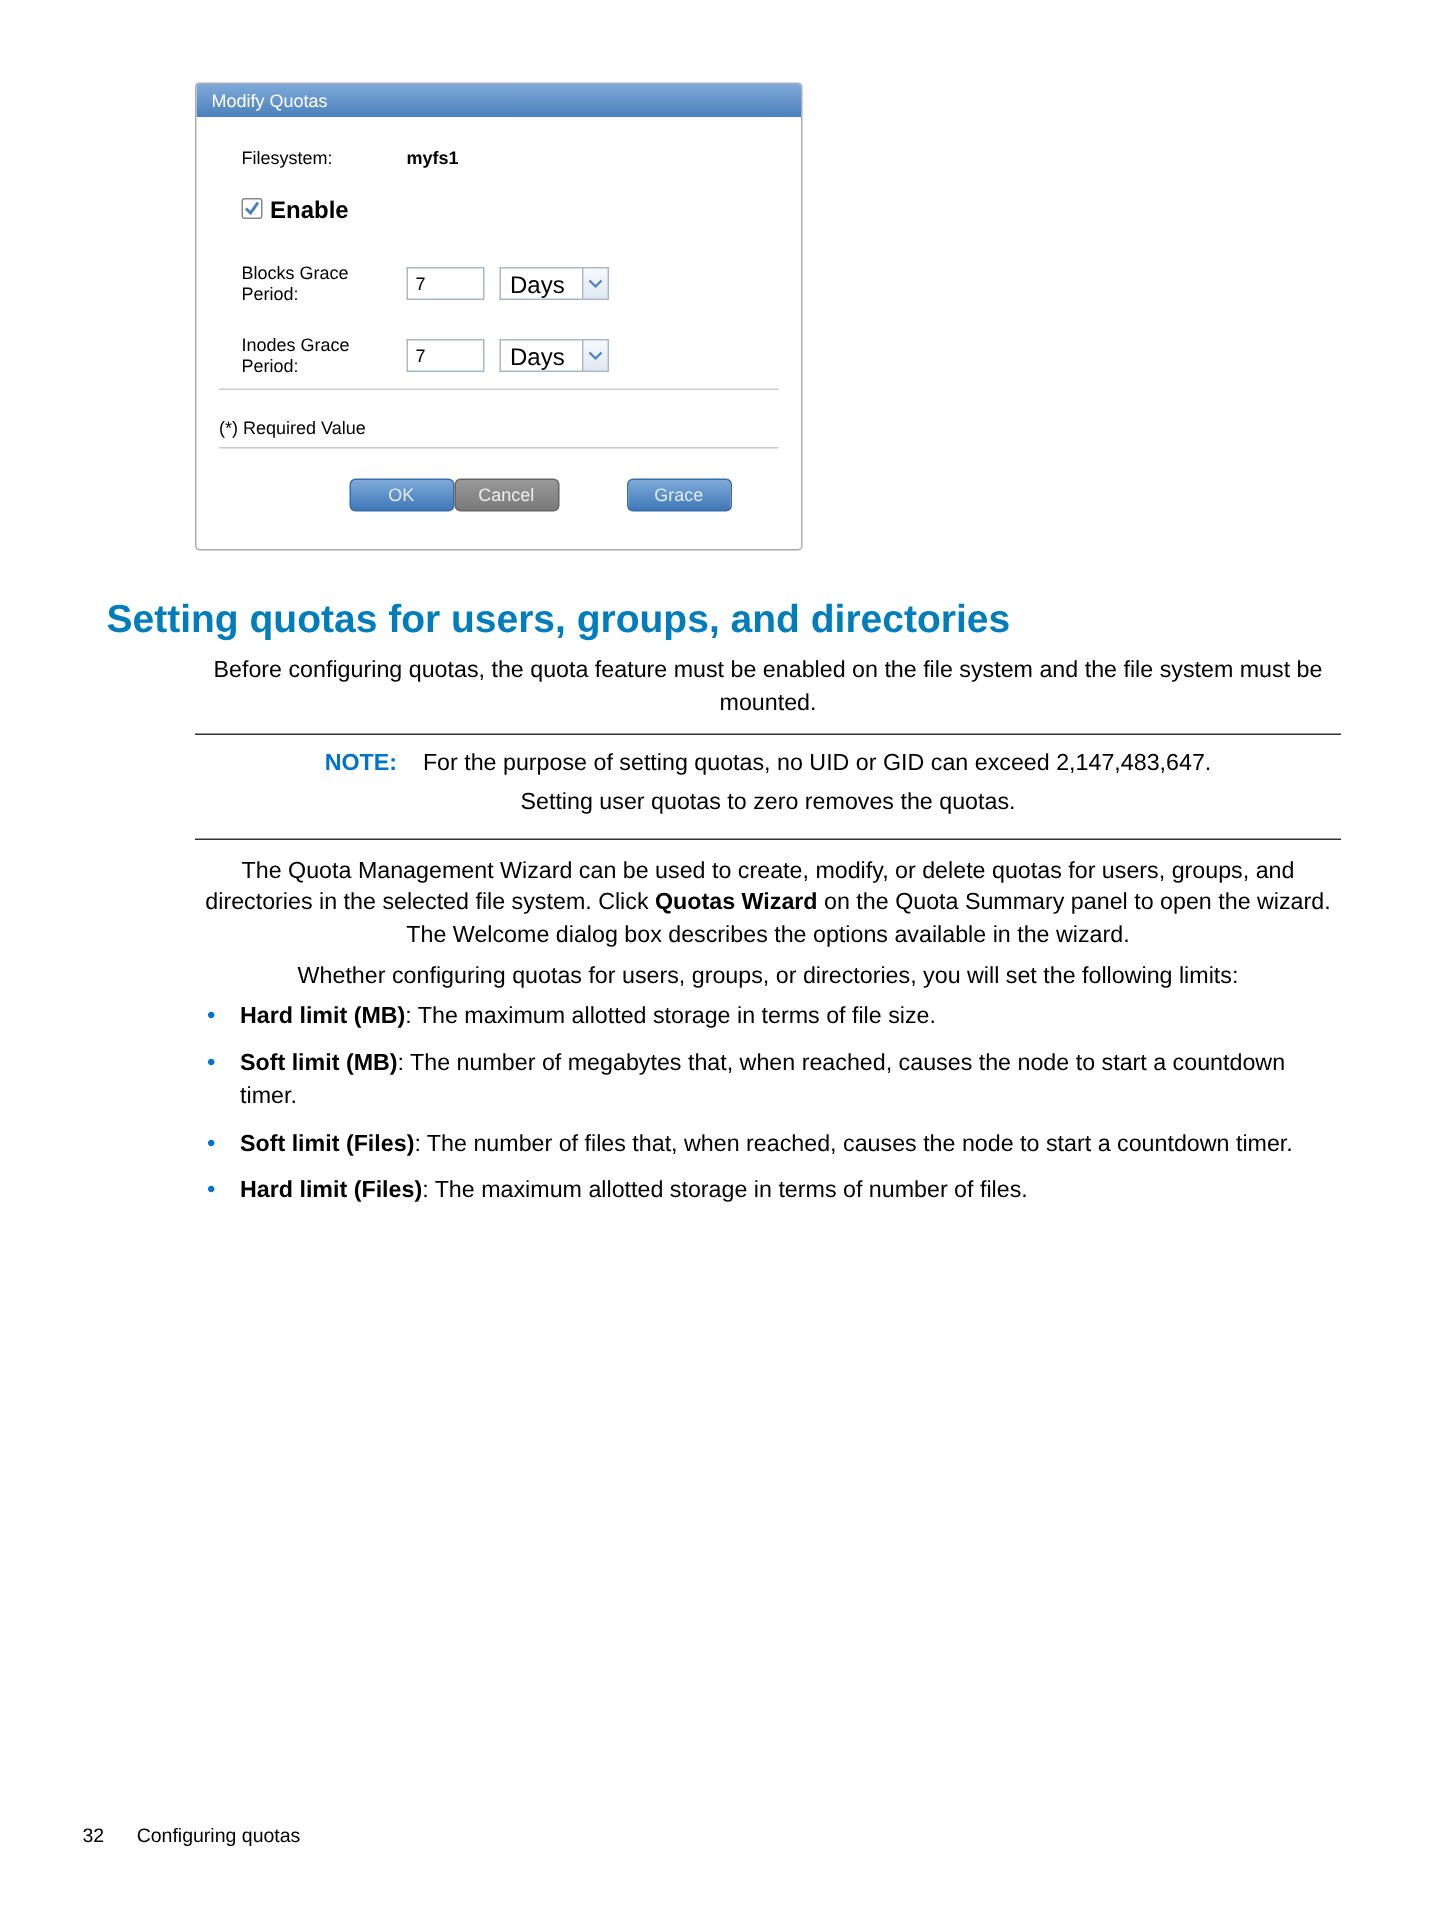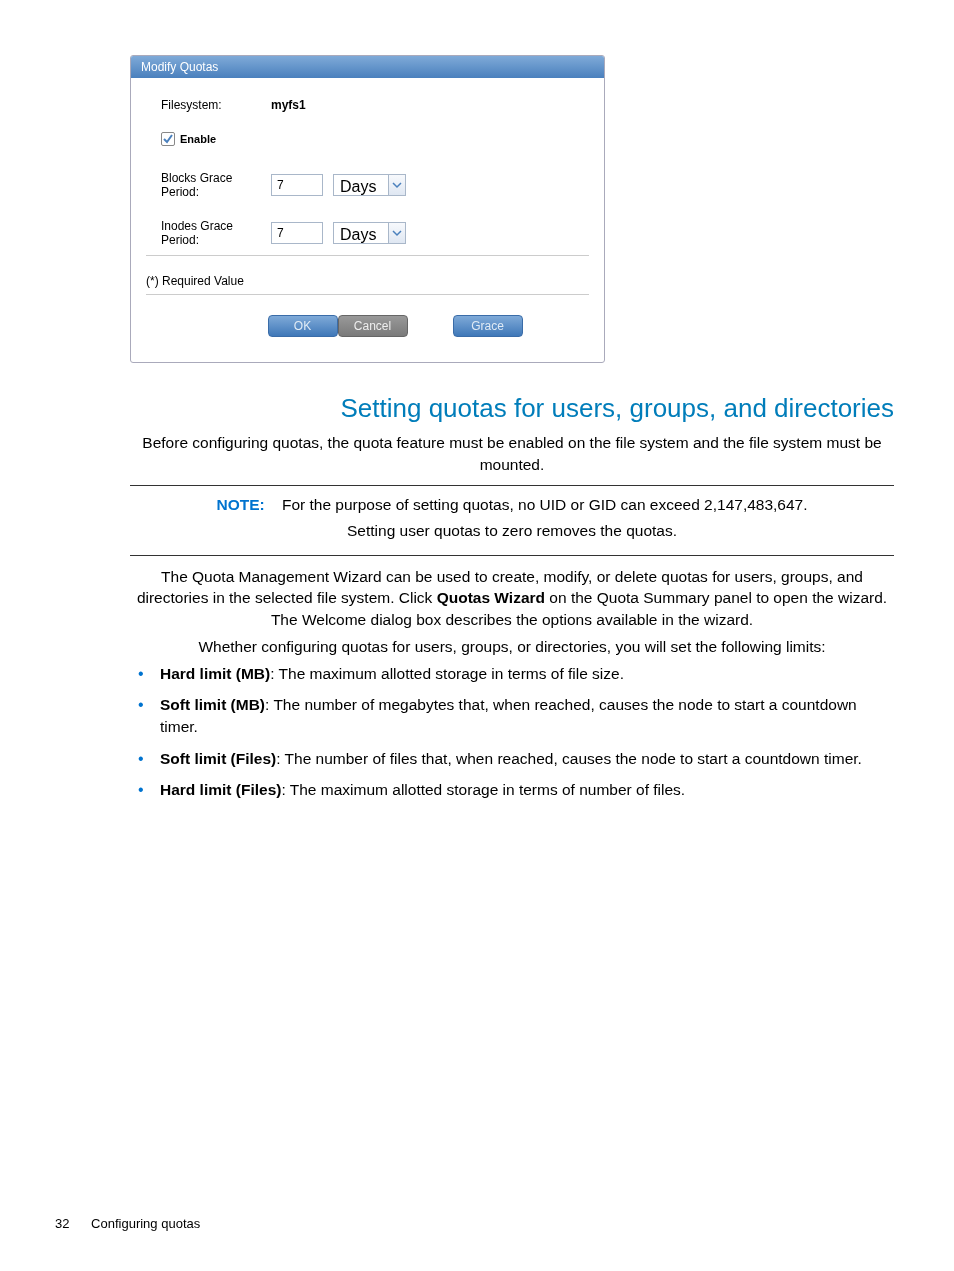--- a/index.html
+++ b/index.html
@@ -11,21 +11,21 @@
     background: #ffffff;
     font-family: Arial, Helvetica, sans-serif;
     position: relative;
     color: #000;
   }
   .page-wrap {
     padding: 55px 60px 0 55px;
   }
   .dialog-indent { margin-left: 75px; }
   .dialog {
-    width: 475px;
+    width: 405px;
     border: 1px solid #aab;
     border-radius: 3px;
     background: #fff;
     overflow: hidden;
   }
   .titlebar {
     background: linear-gradient(#7faad8, #4a80bd);
     color: #fff;
     padding: 4px 10px;
     font-size: 12px;
@@ -35,21 +35,21 @@
     position: relative;
   }
   .form-row {
     display: flex;
     align-items: center;
     margin-bottom: 20px;
     font-size: 12px;
   }
   .col-label { width: 125px; padding-left: 15px; }
   .col-value { font-weight: bold; text-align: center; }
-  .enable-row { padding-left: 15px; margin-bottom: 25px; font-size: 11px; display:flex; align-items:center;}
+  .enable-row { padding-left: 15px; margin-bottom: 25px; font-size: 16px; display:flex; align-items:flex-start;}
   .checkbox {
     width: 14px; height: 14px;
     border: 1px solid #888;
     border-radius: 2px;
     display: inline-flex;
     align-items: center;
     justify-content: center;
     margin-right: 5px;
     background:#fff;
   }
@@ -110,23 +110,22 @@
   }
   .btn-grey {
     background: linear-gradient(#999, #7a7a7a);
     color: #eee;
     border: 1px solid #666;
   }
   
   .section-heading {
     color: #007dba;
     font-size: 26px;
-    font-weight: 400;
+    font-weight: 700;
     margin: 30px 0 8px 16px;
-    text-align: right;
   }
   .body-text {
     font-size: 15.5px;
     line-height: 1.4;
     margin: 0 0 5px 0;
     text-align: center;
   }
   .text-indent { margin-left: 75px; }
   .note-block {
     border-top: 1px solid #333;

